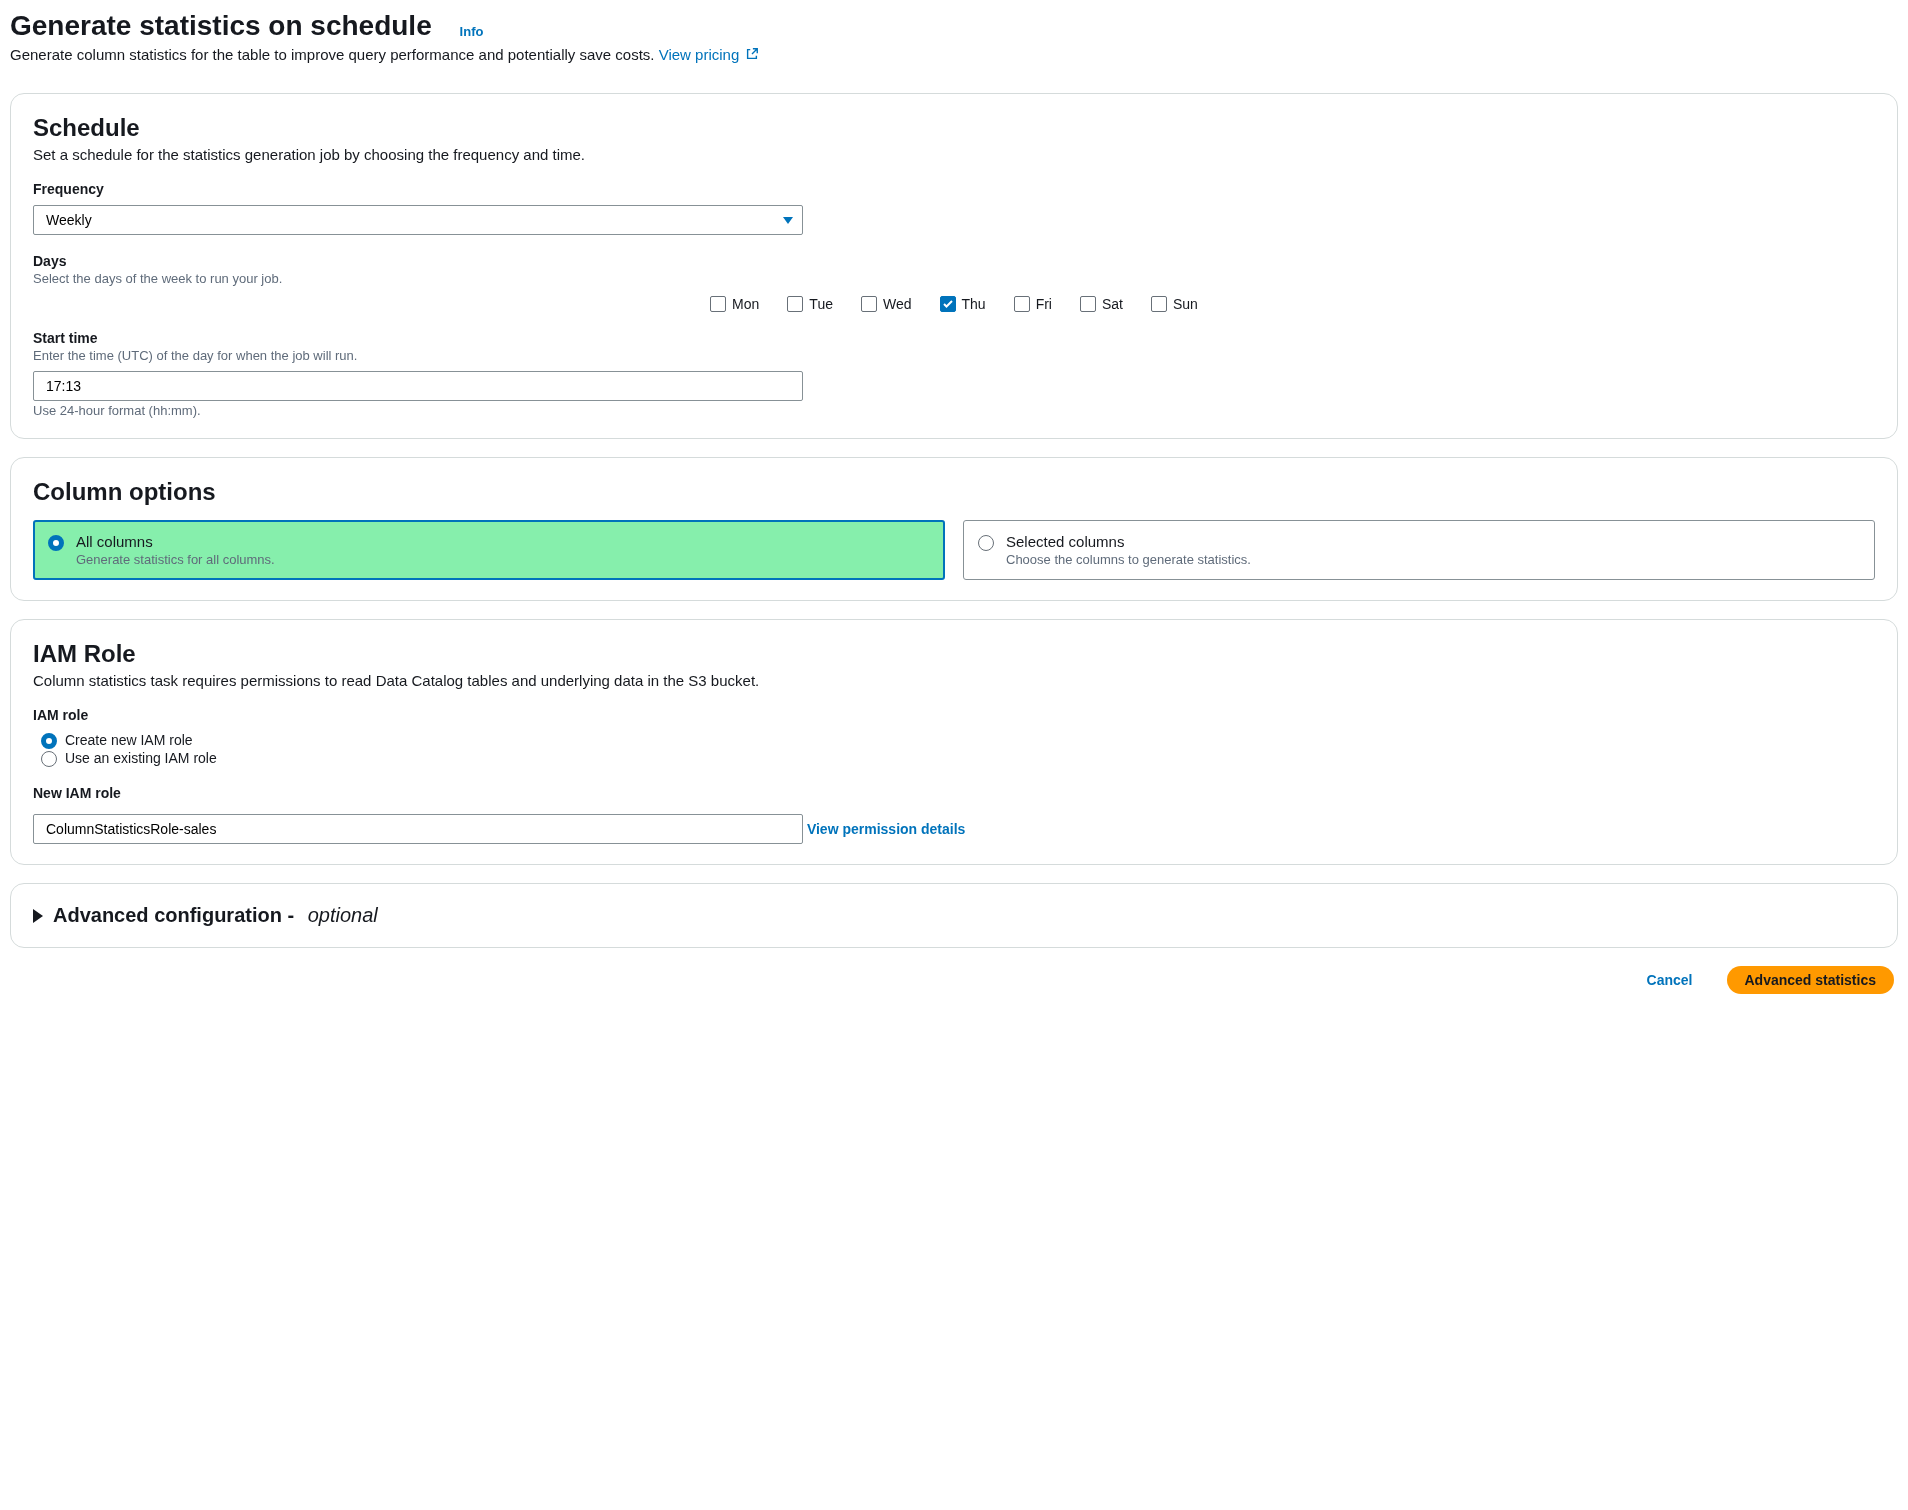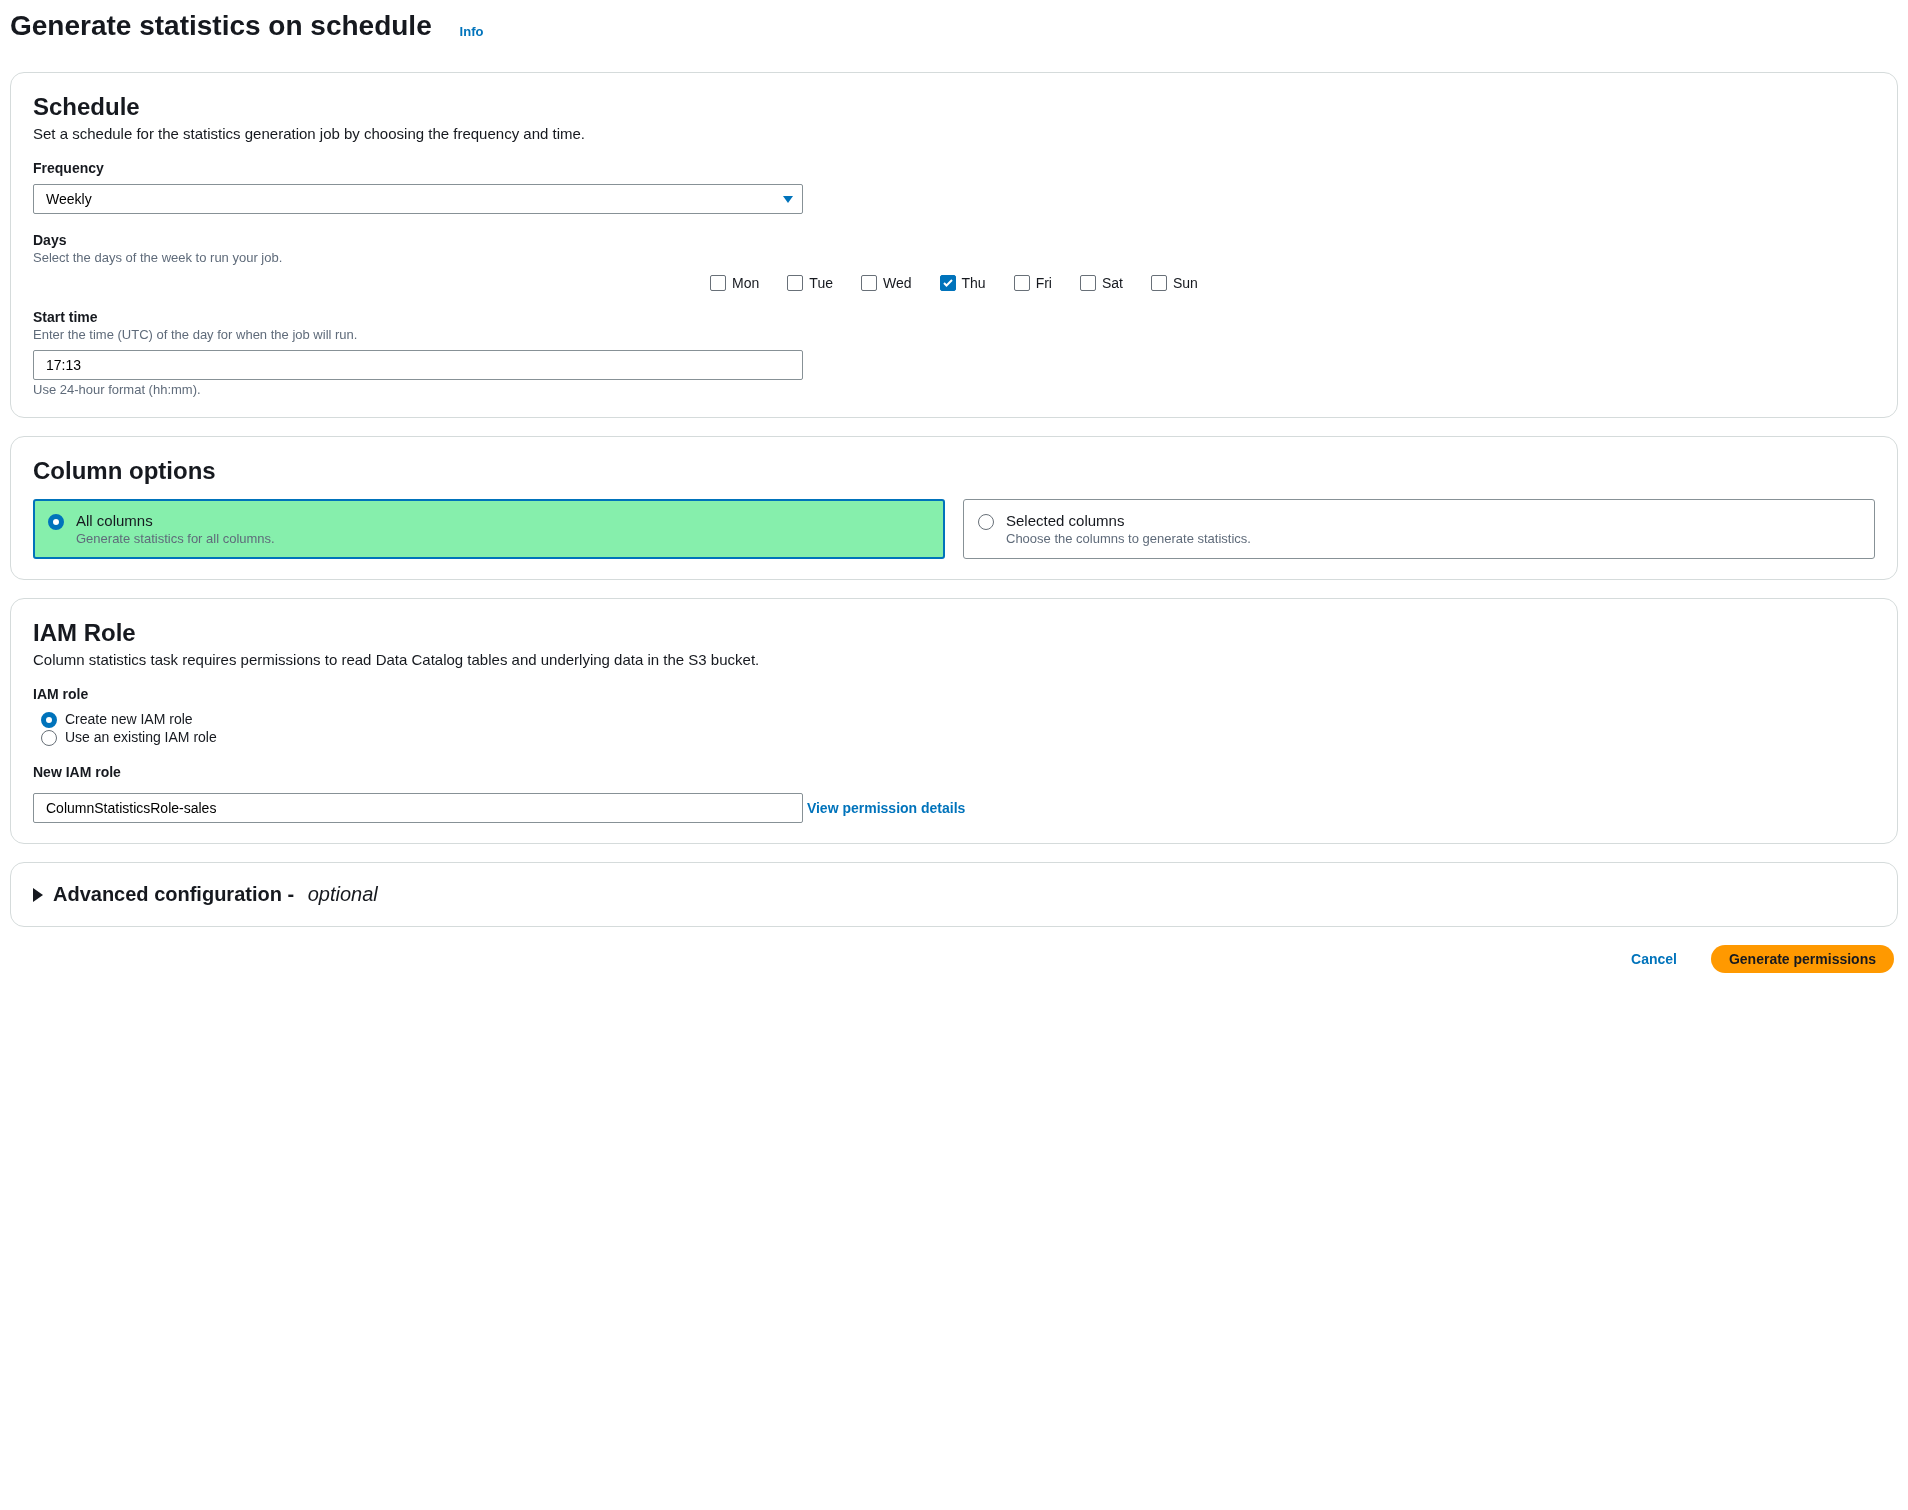--- a/index.html
+++ b/index.html
@@ -160,20 +160,29 @@
     .btn { border-radius: 20px; padding: 6px 18px; font-size: 14px; font-weight: 700; cursor: pointer; border: none; }
     .btn-link { background: none; color: #0073bb; }
     .btn-primary { background: #ff9900; color: #16191f; }
   </style>
 </head>
 <body>
 
 <div class="page-header">
   <h1 class="page-title">Generate statistics on schedule</h1>
   <span class="info-link">Info</span>
+  <div class="page-desc">
+    <span>Generate column statistics for the table to improve query performance and potentially save costs.</span>
+    <a class="link">
+      <span>View pricing</span>
+      <svg class="ext-icon" viewBox="0 0 16 16">
+        <path fill="none" stroke="#0073bb" stroke-width="1.6" d="M6 3H3v10h10v-3M8 8l6-6M9 2h5v5"></path>
+      </svg>
+    </a>
+  </div>
 </div>
 
 <div class="panel">
   <div class="panel-title">Schedule</div>
   <div class="panel-desc">Set a schedule for the statistics generation job by choosing the frequency and time.</div>
 
   <div class="field-label">Frequency</div>
   <div class="select-wrap">
     <select class="select">
       <option>Weekly</option>
@@ -272,14 +281,14 @@
 
 <div class="panel adv-panel">
   <div class="caret-right"></div>
   <div class="adv-title">
     <span>Advanced configuration - </span><span class="opt">optional</span>
   </div>
 </div>
 
 <div class="footer-actions">
   <button class="btn btn-link">Cancel</button>
-  <button class="btn btn-primary">Generate permissions</button>
+  <button class="btn btn-primary">Advanced statistics</button>
 </div>
 
 </body></html>

